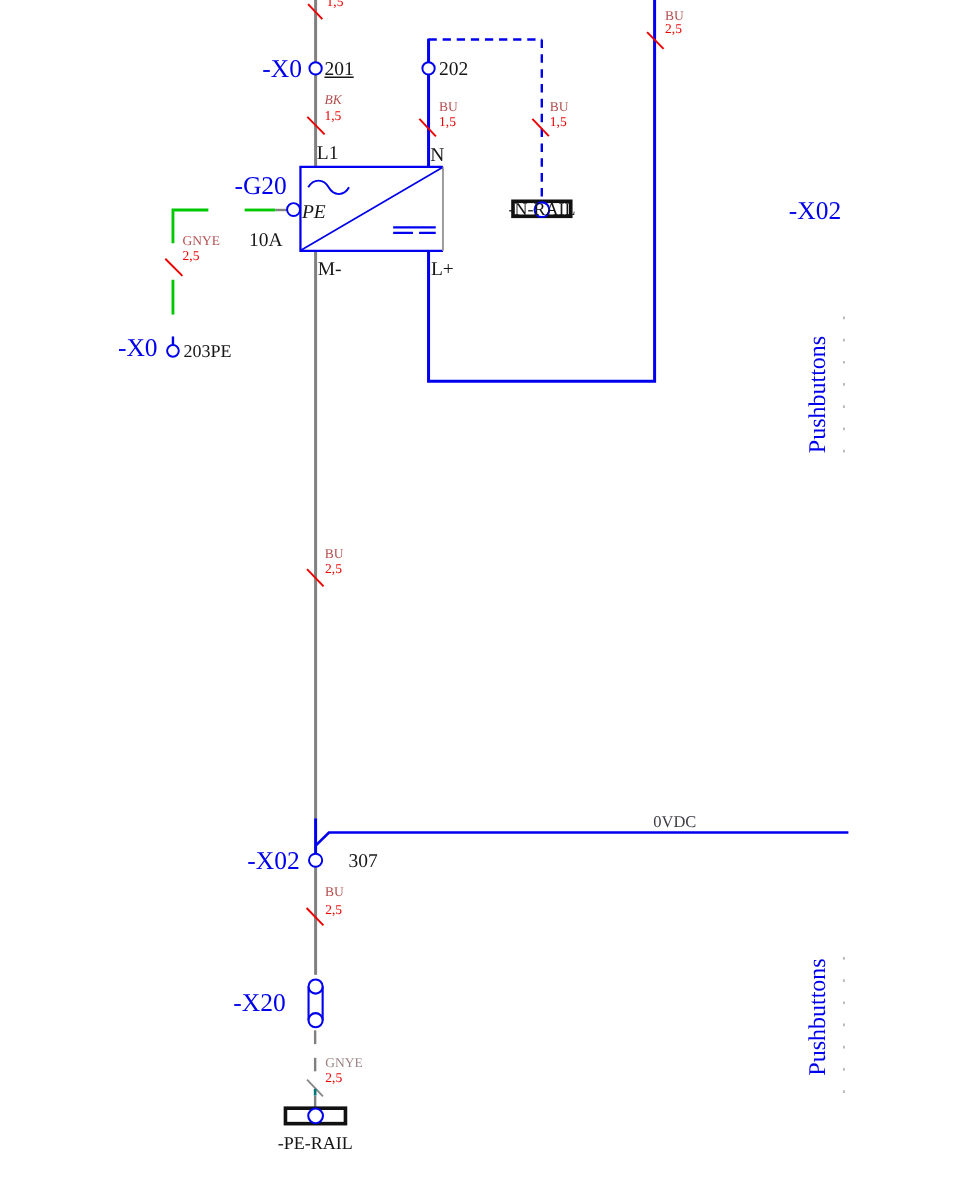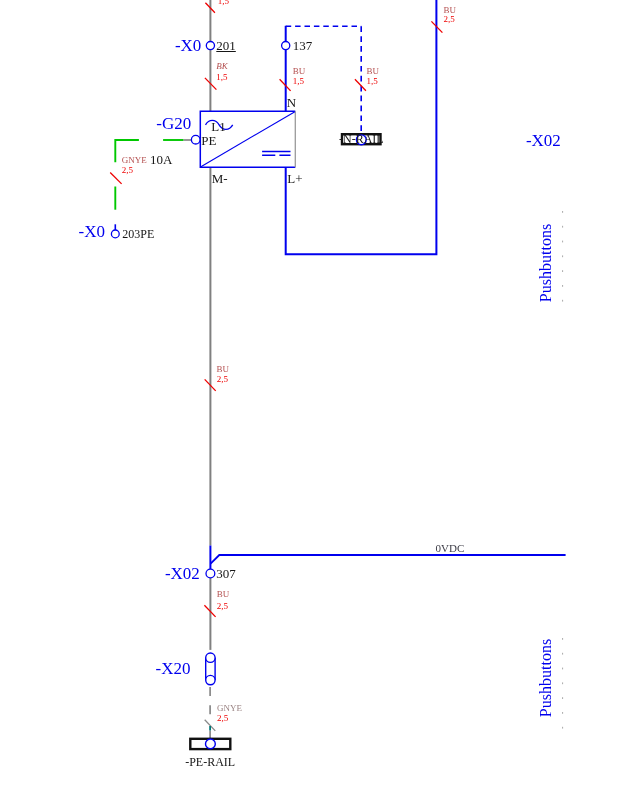--- a/index.html
+++ b/index.html
@@ -93,36 +93,36 @@
     <path class="st-dotted" stroke-width="1" stroke-dasharray="1.8 13" d="M562.6 211 V306"></path>
     <path class="st-dotted" stroke-width="1" stroke-dasharray="1.8 13" d="M562.6 638 V740"></path>
   </svg>
 
   <div class="lbl wls" style="left:217.7px; top:-2.8px;">1,5</div>
 
   <div class="lbl tag" style="left:174.9px; top:37px;">-X0</div>
   <div class="lbl blk" style="left:216.3px; top:39px;text-decoration:underline;">201</div>
   <div class="lbl wl" style="left:216.3px; top:62.4px;font-style:italic;">BK</div>
   <div class="lbl wls" style="left:216.3px; top:73.4px;">1,5</div>
-  <div class="lbl blk" style="left:211.2px; top:95.2px;margin-top:25px;">L1</div>
+  <div class="lbl blk" style="left:211.2px; top:95.2px;">L1</div>
 
-  <div class="lbl blk" style="left:292.7px; top:39px;">137</div>
+  <div class="lbl blk" style="left:292.7px; top:39px;">202</div>
   <div class="lbl wl" style="left:292.7px; top:67.1px;">BU</div>
   <div class="lbl wls" style="left:292.7px; top:76.7px;">1,5</div>
   <div class="lbl blk" style="left:286.8px; top:95.6px;">N</div>
 
   <div class="lbl wl" style="left:366.5px; top:67.1px;">BU</div>
   <div class="lbl wls" style="left:366.5px; top:76.7px;">1,5</div>
 
   <div class="lbl wl" style="left:443.4px; top:5.5px;">BU</div>
   <div class="lbl wls" style="left:443.4px; top:15.4px;">2,5</div>
 
   <div class="lbl tag" style="left:156.3px; top:115px;">-G20</div>
-  <div class="lbl blk" style="left:201.3px; top:133.6px;">PE</div>
-  <div class="lbl blk" style="left:150px; top:153.1px;">10A</div>
+  <div class="lbl blk" style="left:201.3px; top:133.6px;font-style:italic;">PE</div>
+  <div class="lbl blk" style="left:166px; top:153.1px;">10A</div>
   <div class="lbl blk" style="left:211.8px; top:172.1px;">M-</div>
   <div class="lbl blk" style="left:287.3px; top:172.1px;">L+</div>
 
   <div class="lbl wl" style="left:121.7px; top:155.9px;">GNYE</div>
   <div class="lbl wls" style="left:121.7px; top:166.4px;">2,5</div>
 
   <div class="lbl tag" style="left:78.6px;  top:222.6px;">-X0</div>
   <div class="lbl sm" style="left:122.3px; top:227.7px;font-family:Liberation Serif, serif;">203PE</div>
 
   <div class="lbl sm" style="left:339px;   top:133px;">-N-RAIL</div>
@@ -131,21 +131,21 @@
 
   <div class="vtext" style="left:546.2px; top:262.6px;">Pushbuttons</div>
   <div class="vtext" style="left:545.9px; top:678.4px;">Pushbuttons</div>
 
   <div class="lbl wl" style="left:216.5px; top:365px;">BU</div>
   <div class="lbl wls" style="left:216.7px; top:375px;">2,5</div>
 
   <div class="lbl net" style="left:435.5px; top:543.2px;">0VDC</div>
 
   <div class="lbl tag" style="left:164.9px; top:564.6px;">-X02</div>
-  <div class="lbl blk" style="left:216.3px; top:566.7px;">307</div>
+  <div class="lbl blk" style="left:216.3px; top:566.7px;padding-left:16px;">307</div>
 
   <div class="lbl wl" style="left:216.7px; top:590.3px;">BU</div>
   <div class="lbl wls" style="left:216.8px; top:601.5px;">2,5</div>
 
   <div class="lbl tag" style="left:155.5px; top:660.4px;text-align:right;">-X20</div>
 
   <div class="lbl wlg" style="left:216.9px; top:704.3px;">GNYE</div>
   <div class="lbl wls" style="left:216.9px; top:714px;">2,5</div>
 
   <div class="lbl sm" style="left:185.2px; top:755.8px;">-PE-RAIL</div>

